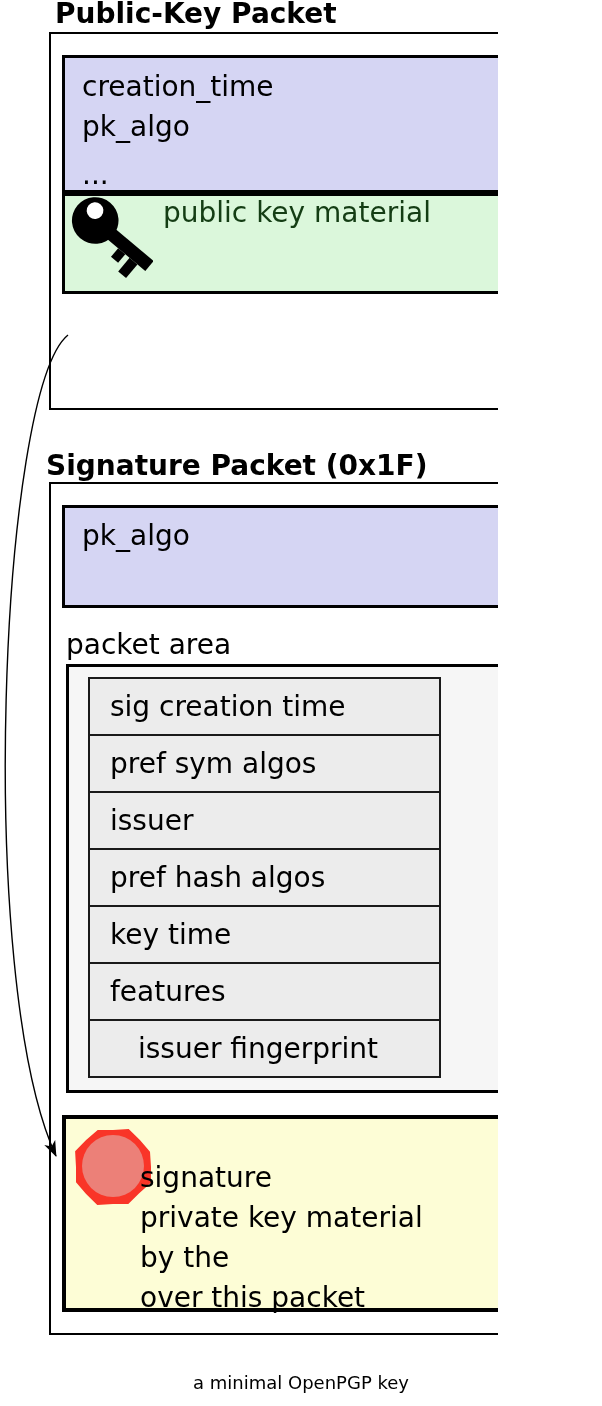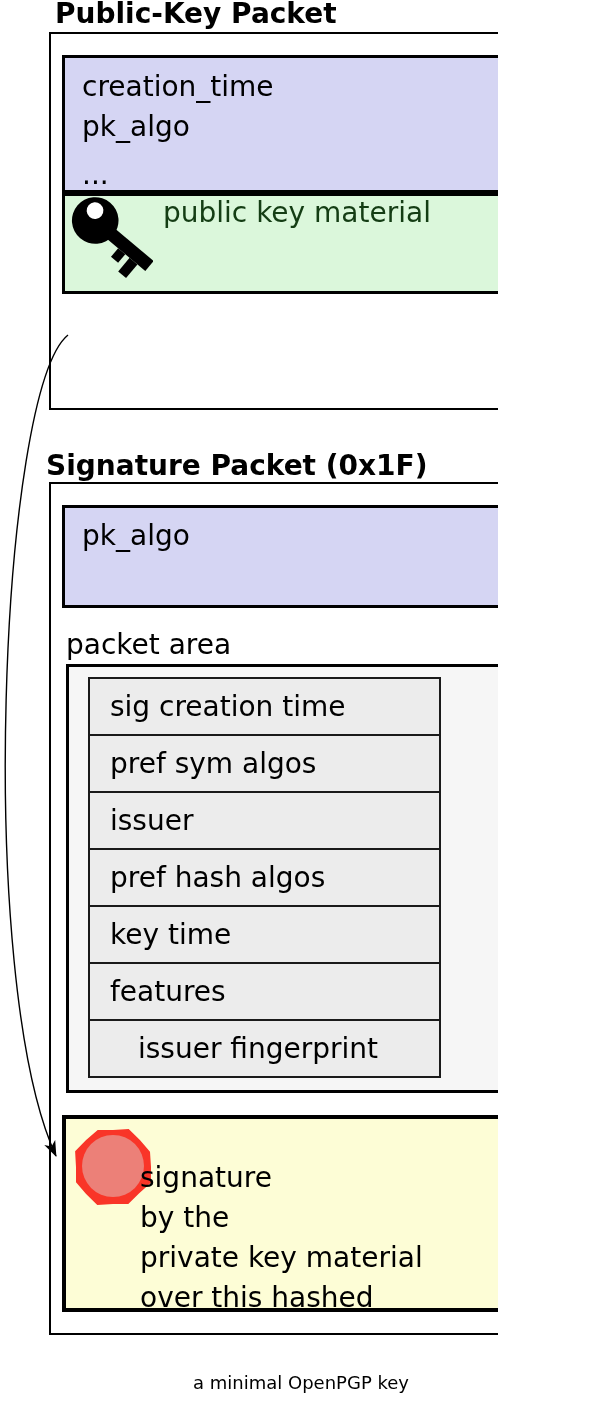--- a/index.html
+++ b/index.html
@@ -89,23 +89,23 @@
   <div class="sig-box" style="left:62px; top:1115px; width:441px; height:197px;"></div>
 
   <svg class="icon-svg" style="left:71px; top:1125px;" width="84" height="84" viewBox="0 0 84 84">
     <path fill="var(--seal_red,#f93528)" d="M80,42 L79.9,57.7 L68.2,68.2 L57.3,79 L42,79 L26.3,79.9
       L15.1,68.9 L5,57.3 L5,42 L4.1,26.3 L15.1,15.1 L26.7,5 L42,5 L57.7,4.1 L68.9,15.1 L79,26.7 Z"></path>
     <circle cx="42" cy="41" r="31" fill="var(--seal_inner,#ec8078)"></circle>
   </svg>
 
   <div class="sig-text" style="left:140px; top:1130px;margin-top:28px;">
     <div>signature</div>
+    <div>private key material</div>
     <div>by the</div>
-    <div>private key material</div>
-    <div>over this hashed</div>
+    <div>over this packet</div>
   </div>
 
   <svg class="arrows-layer" width="602" height="1406" viewBox="0 0 602 1406">
     <defs>
       <marker id="ah" markerUnits="userSpaceOnUse" markerWidth="18" markerHeight="16" refX="15" refY="7" orient="auto">
         <path d="M0,1 L16,7 L0,13 L4.5,7 Z" fill="#000"></path>
       </marker>
     </defs>
     <path d="M 68 335 C 0 390, -25 980, 56 1156" fill="none" stroke="#000" stroke-width="1.4" marker-end="url(#ah)"></path>
     <path d="M 503 1192 C 625 1085, 632 695, 510 555" fill="none" stroke="#000" stroke-width="1.4" marker-end="url(#ah)"></path>

